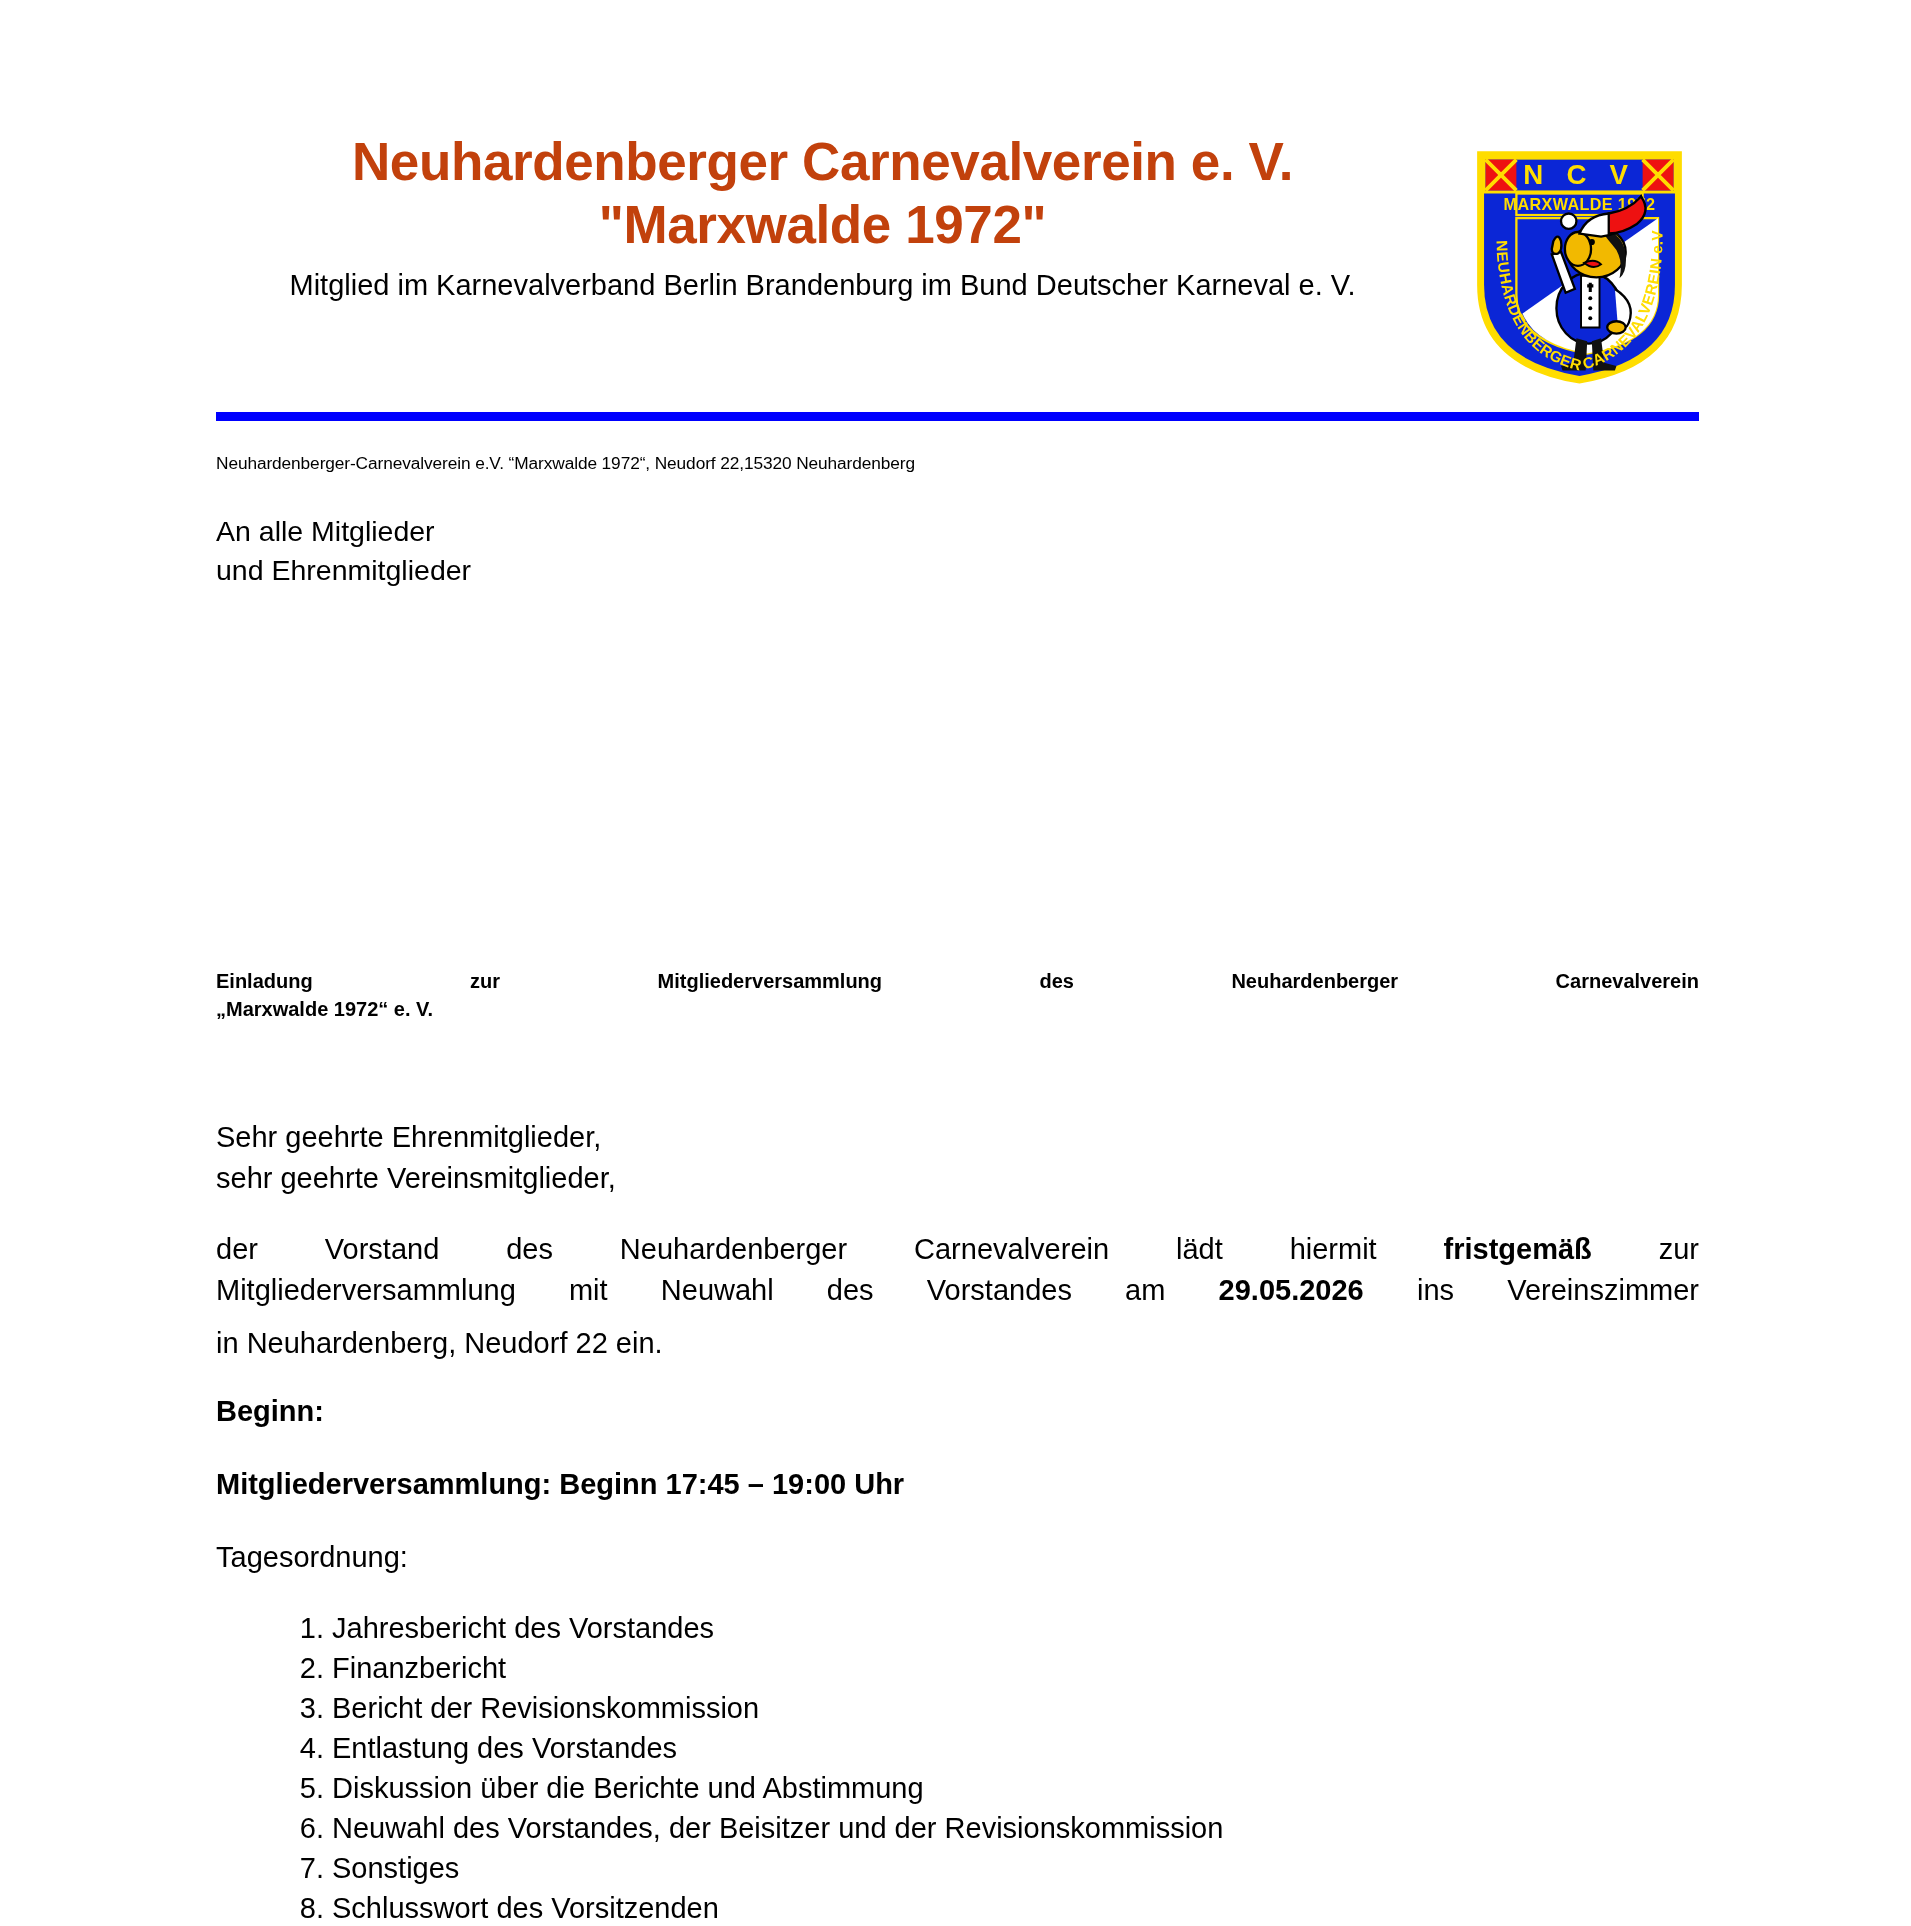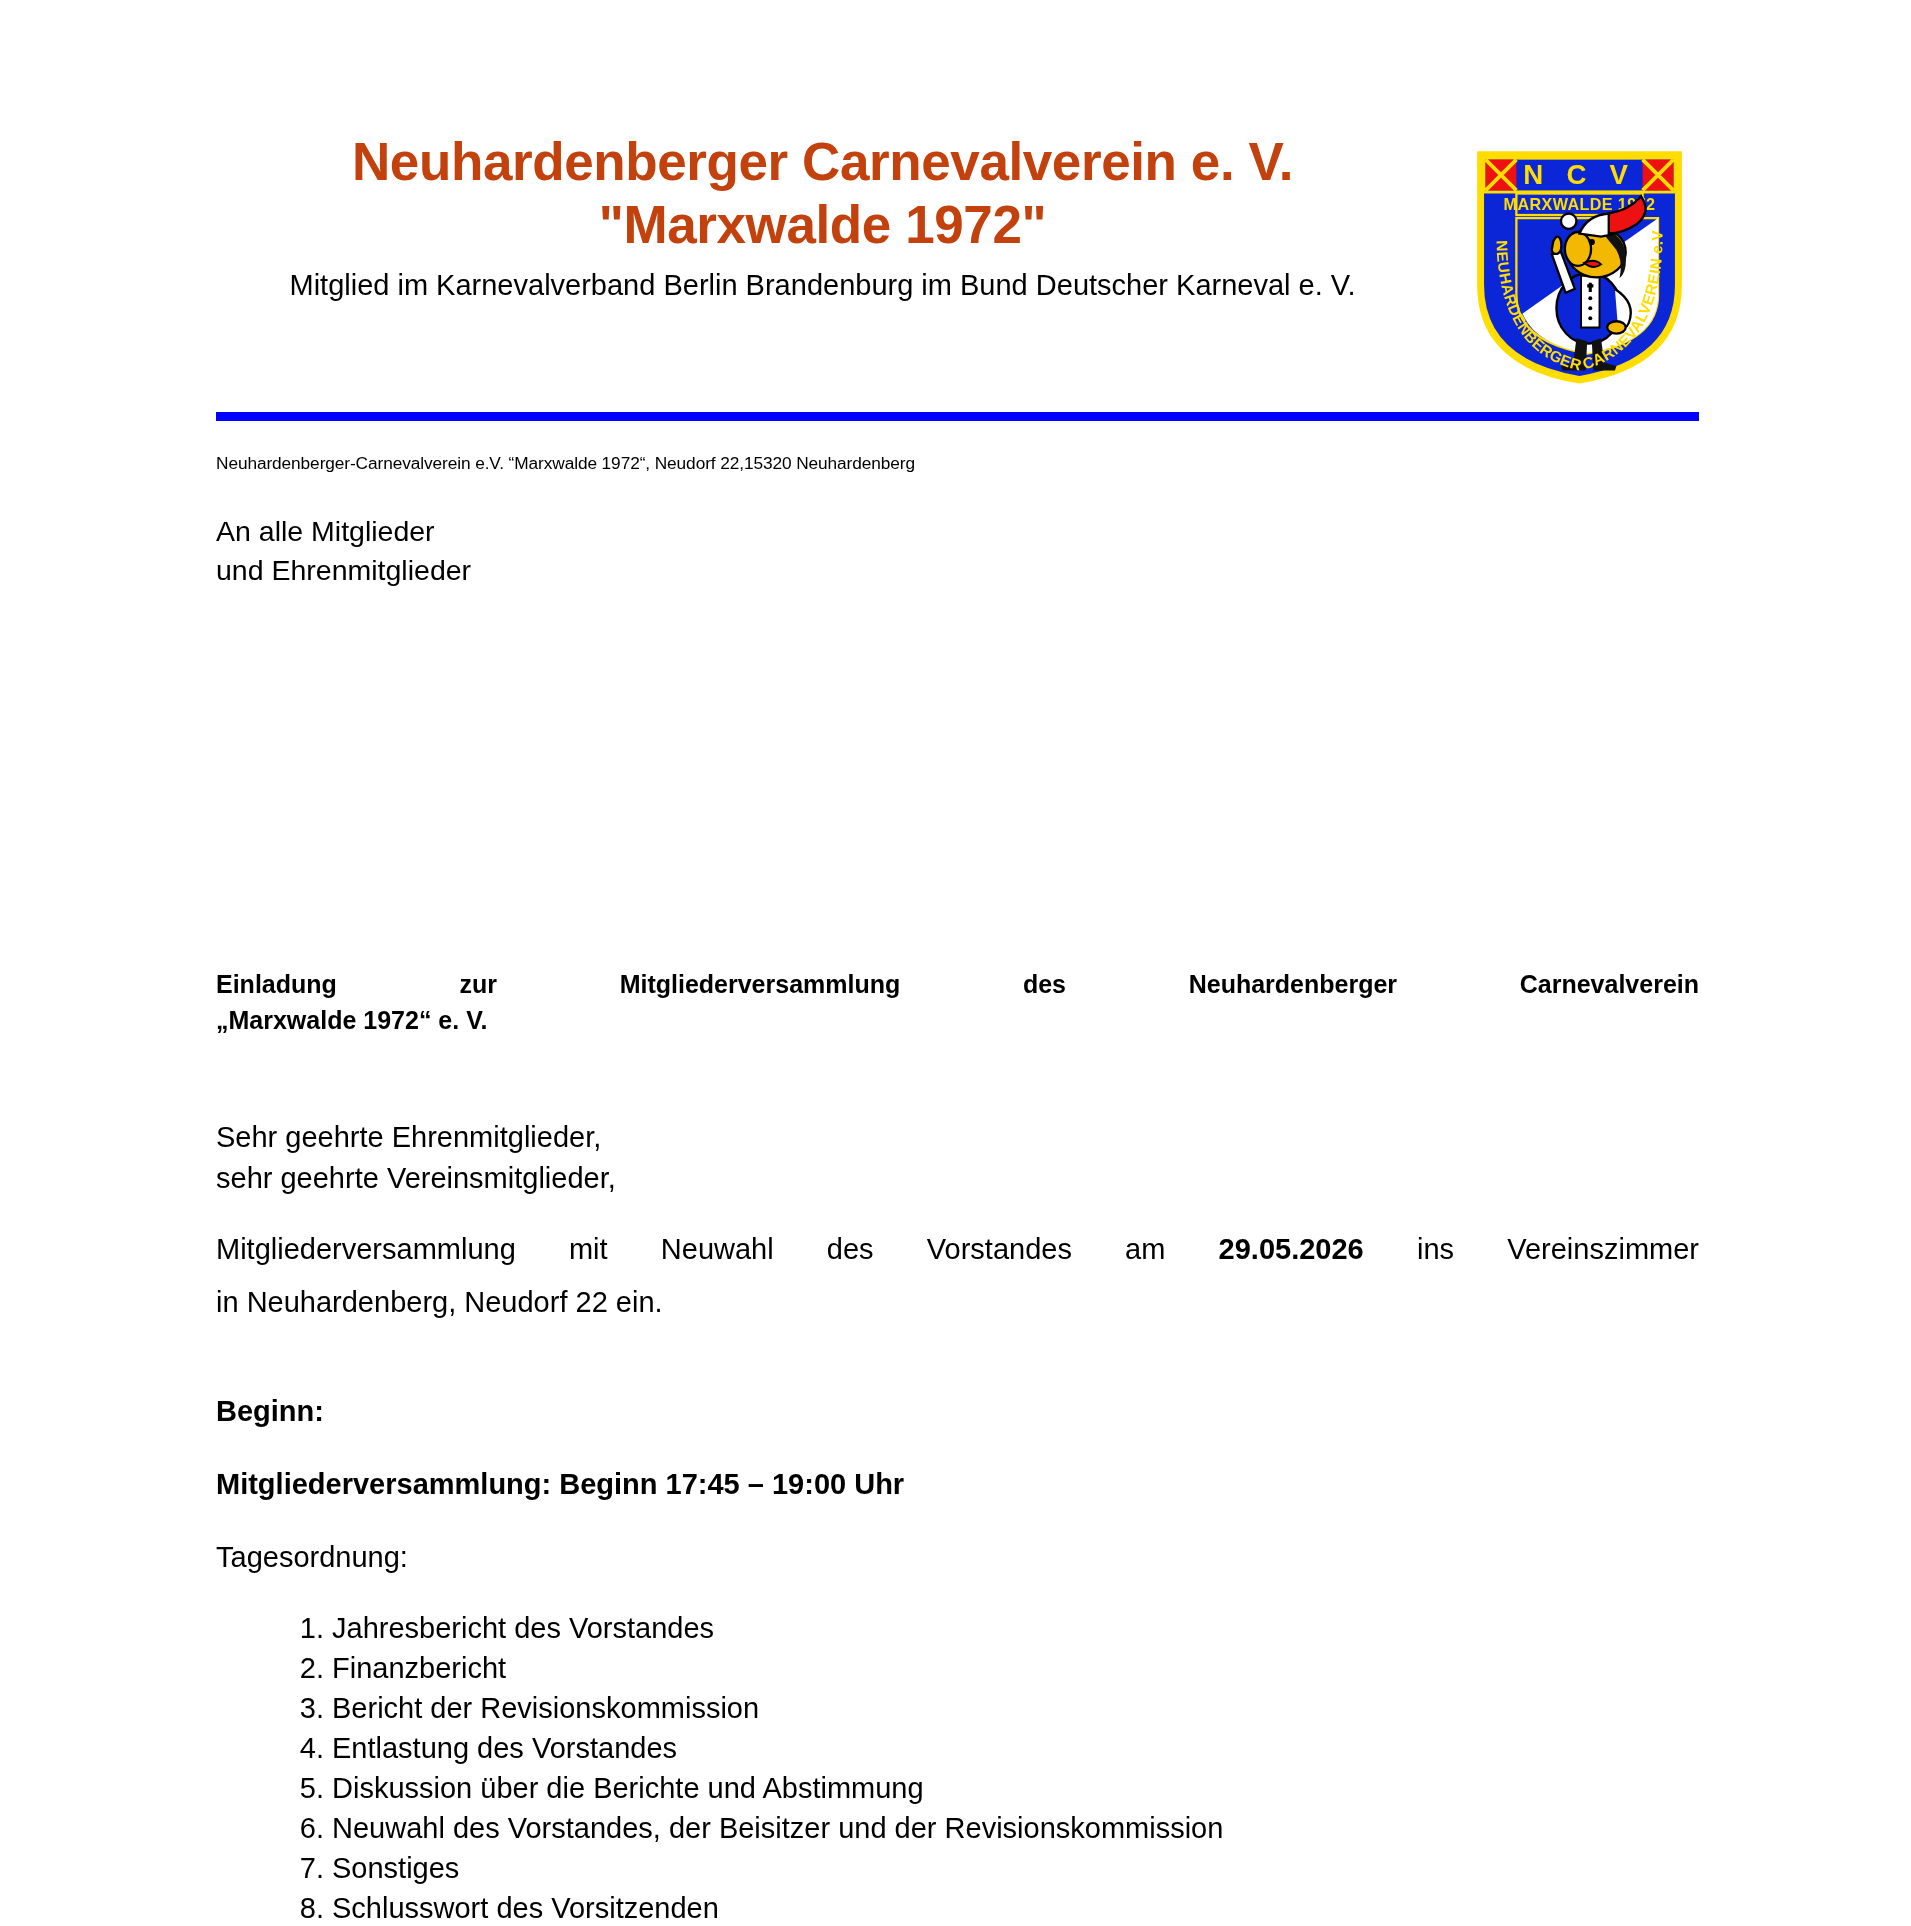--- a/index.html
+++ b/index.html
@@ -93,21 +93,21 @@
     width: 1483px;
     text-align: right;
     font-size: 31px;
   }
 
   .subject {
     position: absolute;
     left: 216px;
     top: 967px;
     width: 1483px;
-    font-size: 25px;
+    font-size: 20px;
     font-weight: bold;
     line-height: 1.42;
     text-align: justify;
   }
   .subject .l1 {
     display: block;
     text-align: justify;
     text-align-last: justify;
   }
 
@@ -267,20 +267,21 @@
     <span class="l1">Einladung zur Mitgliederversammlung des Neuhardenberger Carnevalverein</span>
     <span>„Marxwalde 1972“ e. V.</span>
   </div>
 
   <div class="salutation">
     <div>Sehr geehrte Ehrenmitglieder,</div>
     <div>sehr geehrte Vereinsmitglieder,</div>
   </div>
 
   <div class="para-main">
+    <span class="jl"><span>der Vorstand des Neuhardenberger Carnevalverein lädt hiermit </span><b>fristgemäß</b><span> zur</span></span>
     <span class="jl"><span>Mitgliederversammlung mit Neuwahl des Vorstandes am </span><b>29.05.2026</b><span> ins Vereinszimmer</span></span>
     <span class="last">in Neuhardenberg, Neudorf 22 ein.</span>
   </div>
 
   <div class="beginn-label">Beginn:</div>
   <div class="meeting-time">Mitgliederversammlung: Beginn 17:45 – 19:00 Uhr</div>
   <div class="agenda-label">Tagesordnung:</div>
 
   <ol class="agenda">
     <li>Jahresbericht des Vorstandes</li>

